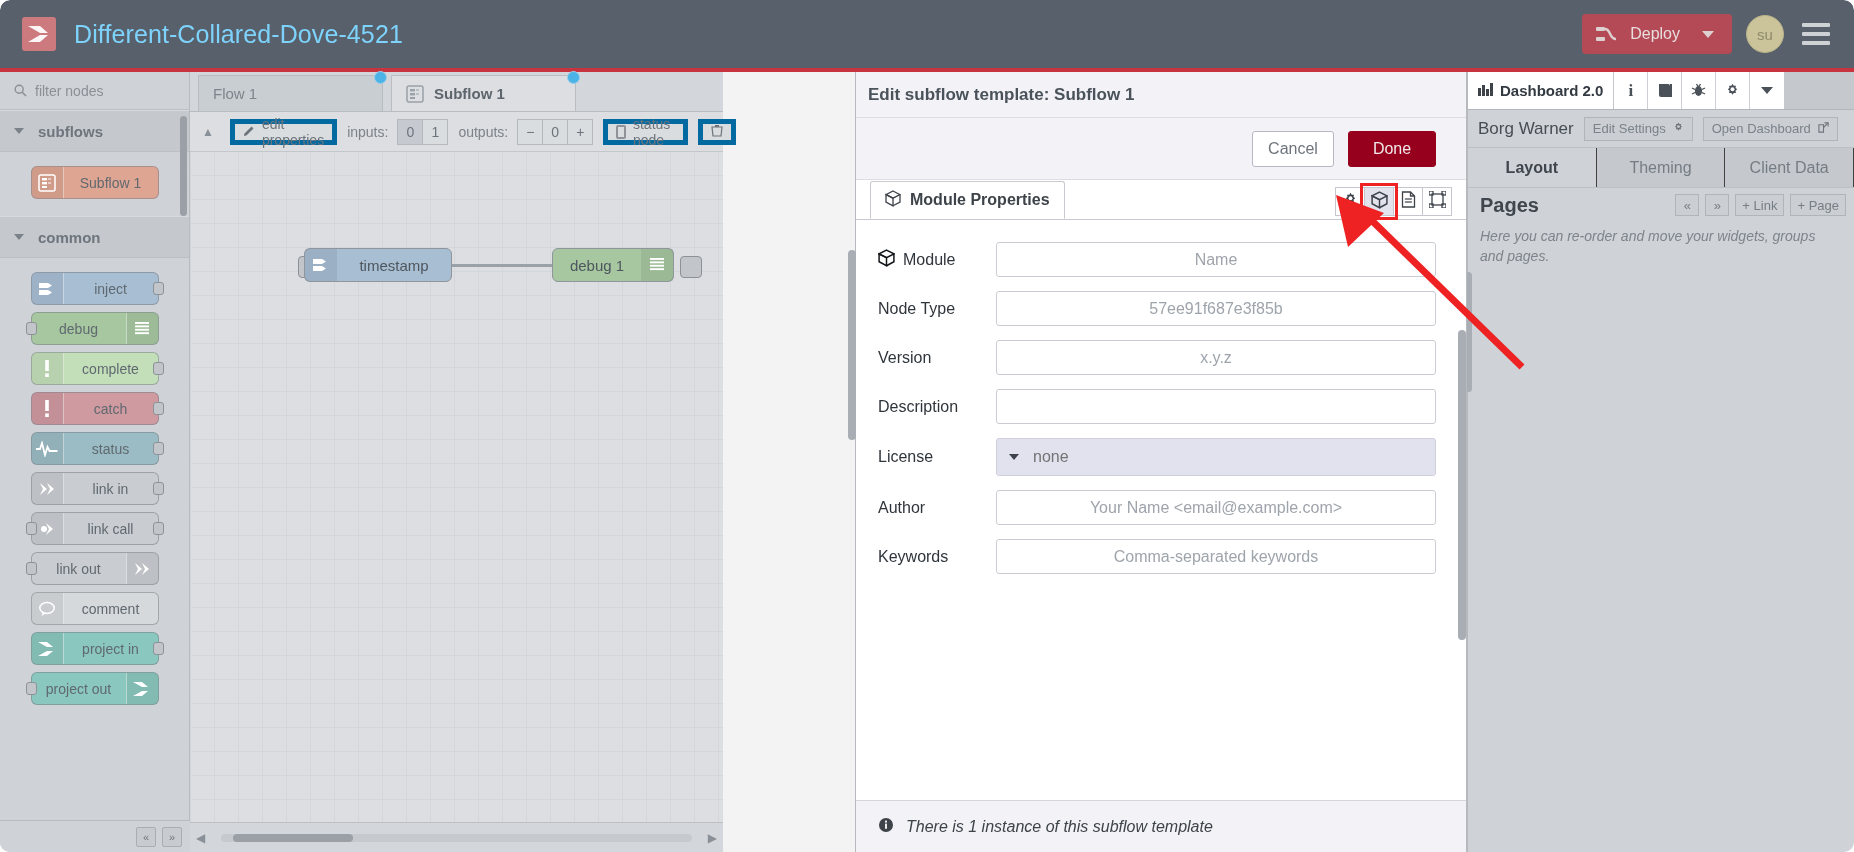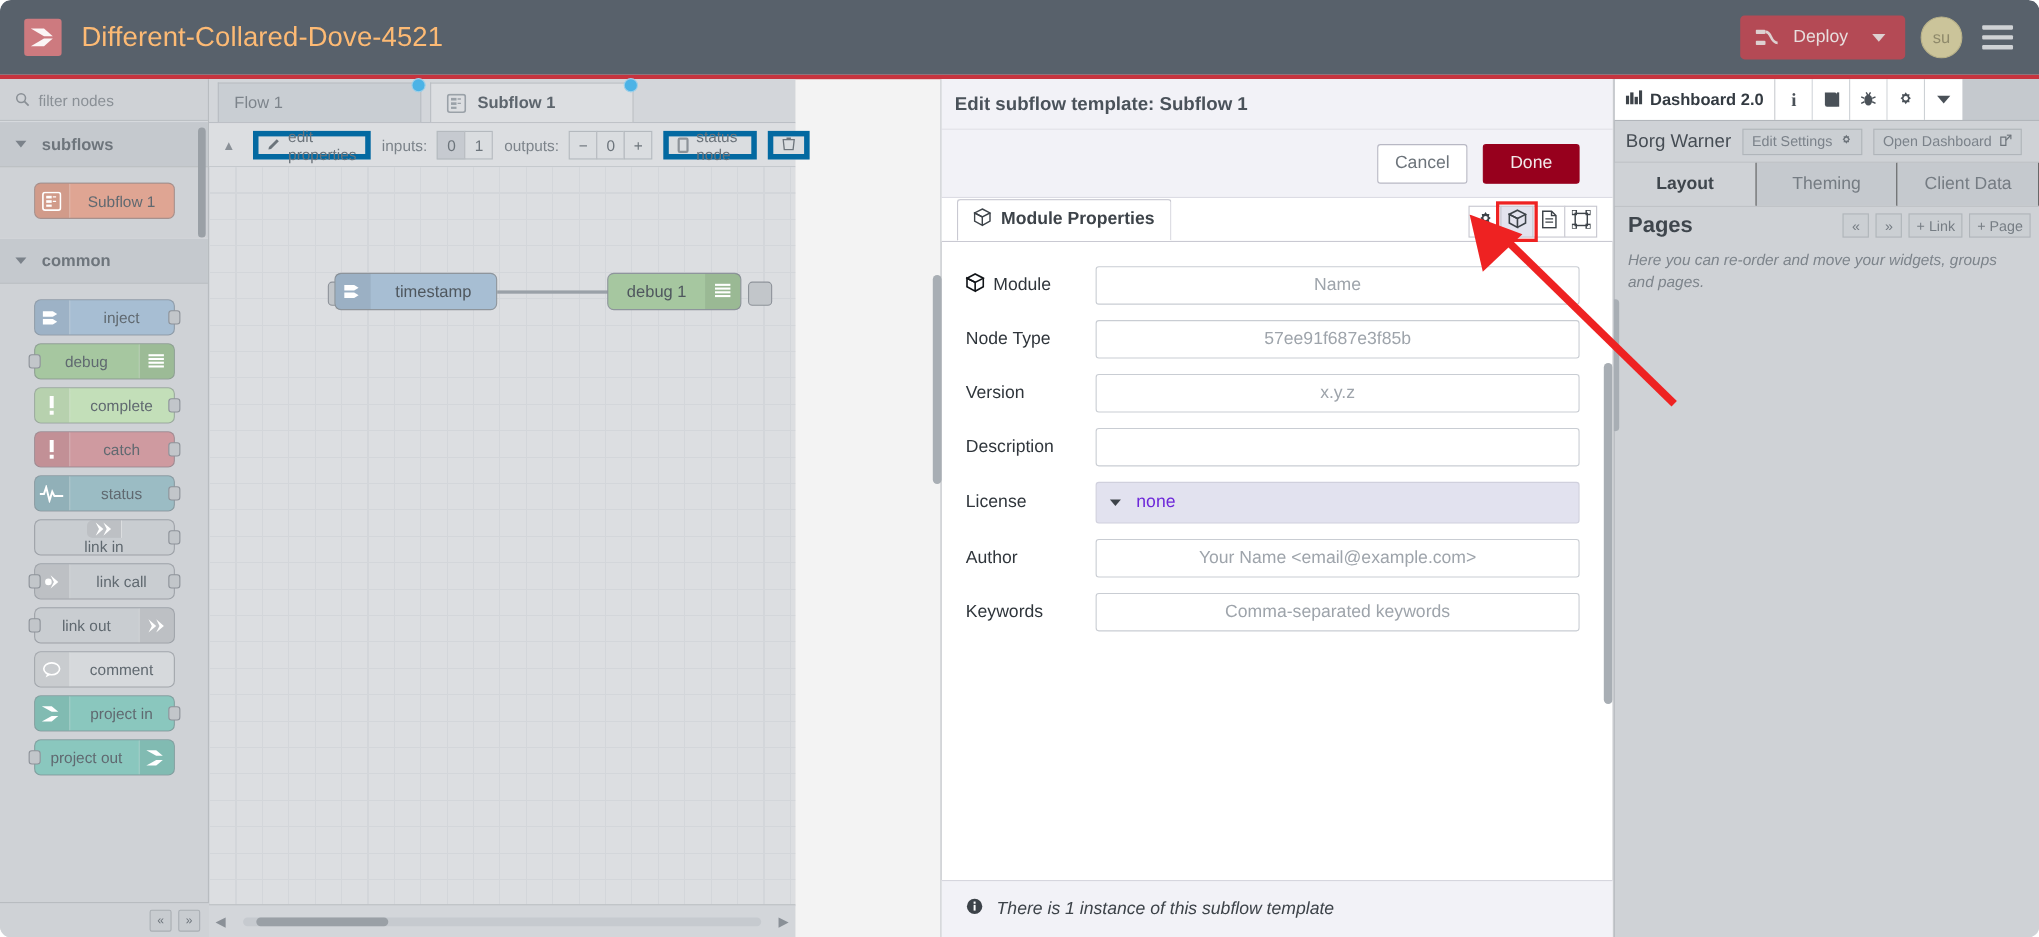--- a/index.html
+++ b/index.html
@@ -35,21 +35,21 @@
   .logo {
     width: 34px; height: 34px;
     margin-left: 22px;
     background: #cd7a7f;
     border-radius: 3px;
     position: relative;
     flex: none;
   }
   .logo svg { position: absolute; left: 4px; top: 4px; }
   .app-title {
-    color: #fdba74;
+    color: #7dd3fc;
     font-size: 25px;
     margin-left: 18px;
     letter-spacing: 0.1px;
     white-space: nowrap;
   }
   .header-right {
     margin-left: auto; margin-right: 20px;
     display: flex; align-items: center; gap: 14px;
   }
   .deploy-btn {
@@ -329,21 +329,21 @@
     background: #fff;
     outline: none;
     text-align: center;
   }
   .finput::placeholder { color: #9ea4ab; }
   .fselect {
     flex: 1; height: 38px;
     background: #e2e2ef; border: 1px solid #d0d0dd; border-radius: 3px;
     display: flex; align-items: center; gap: 14px;
     padding: 0 12px;
-    font-size: 16px; color: #6d28d9;
+    font-size: 16px; color: #737373;
     cursor: pointer;
   }
   .fselect .caret {
     width: 0; height: 0;
     border-left: 5px solid transparent;
     border-right: 5px solid transparent;
     border-top: 6px solid #3d4349;
   }
   .dlg-footer {
     height: 52px;
@@ -550,21 +550,21 @@
           </div>
           <div class="pnode" style="background: rgb(155, 188, 196);">
             <span class="icon-box left">
               <svg width="22" height="16" viewBox="0 0 22 16">
                 <path d="M0 8 h4 l2 -6 l3 12 l2.5 -8 l2 4 h8" stroke="#ffffff" stroke-width="1.8" fill="none"></path>
               </svg>
             </span>
             <span class="lbl">status</span>
             <span class="port out"></span>
           </div>
-          <div class="pnode" style="background: rgb(201, 205, 209); flex-direction: column;">
+          <div class="pnode" style="background: rgb(201, 205, 209);">
             <span class="icon-box left">
               <svg width="18" height="16" viewBox="0 0 18 16">
                 <path d="M2 2 l7 6 l-7 6 l3 -6 z" fill="#ffffff"></path>
                 <path d="M9 2 l7 6 l-7 6 l3 -6 z" fill="#ffffff"></path>
               </svg>
             </span>
             <span class="lbl">link in</span>
             <span class="port out"></span>
           </div>
           <div class="pnode" style="background: rgb(201, 205, 209);">

